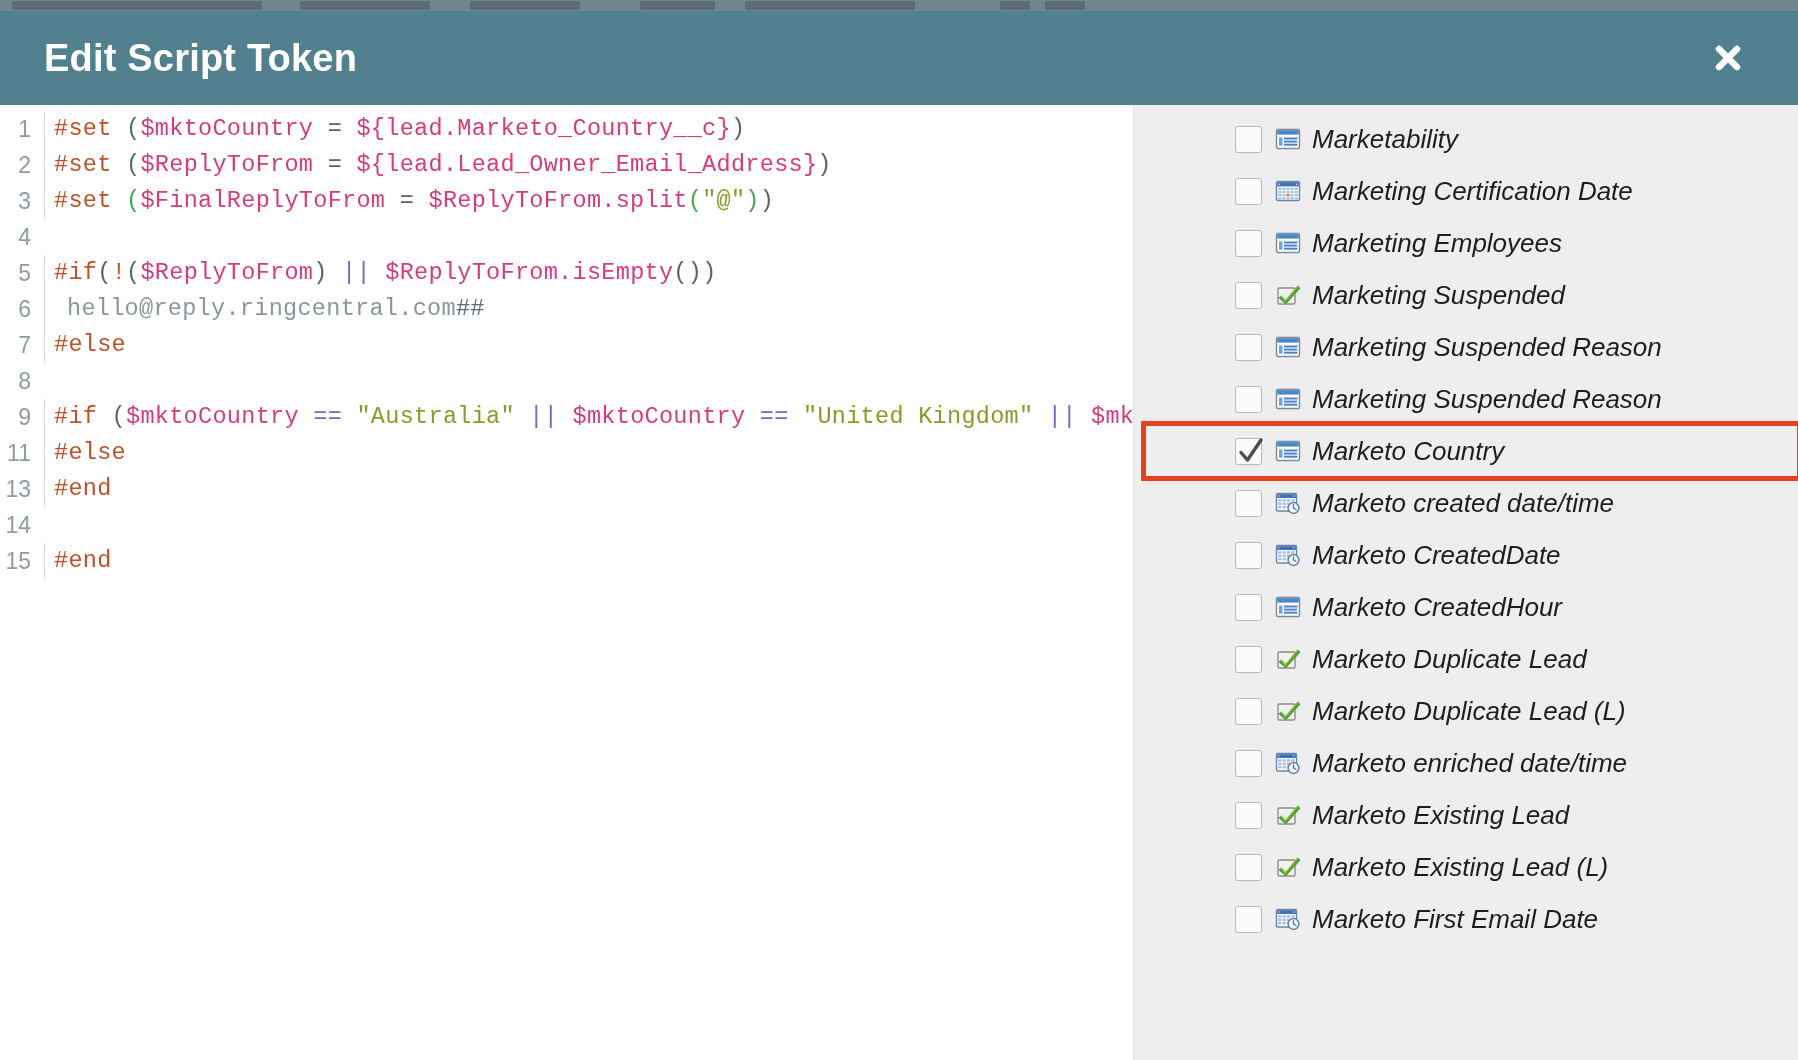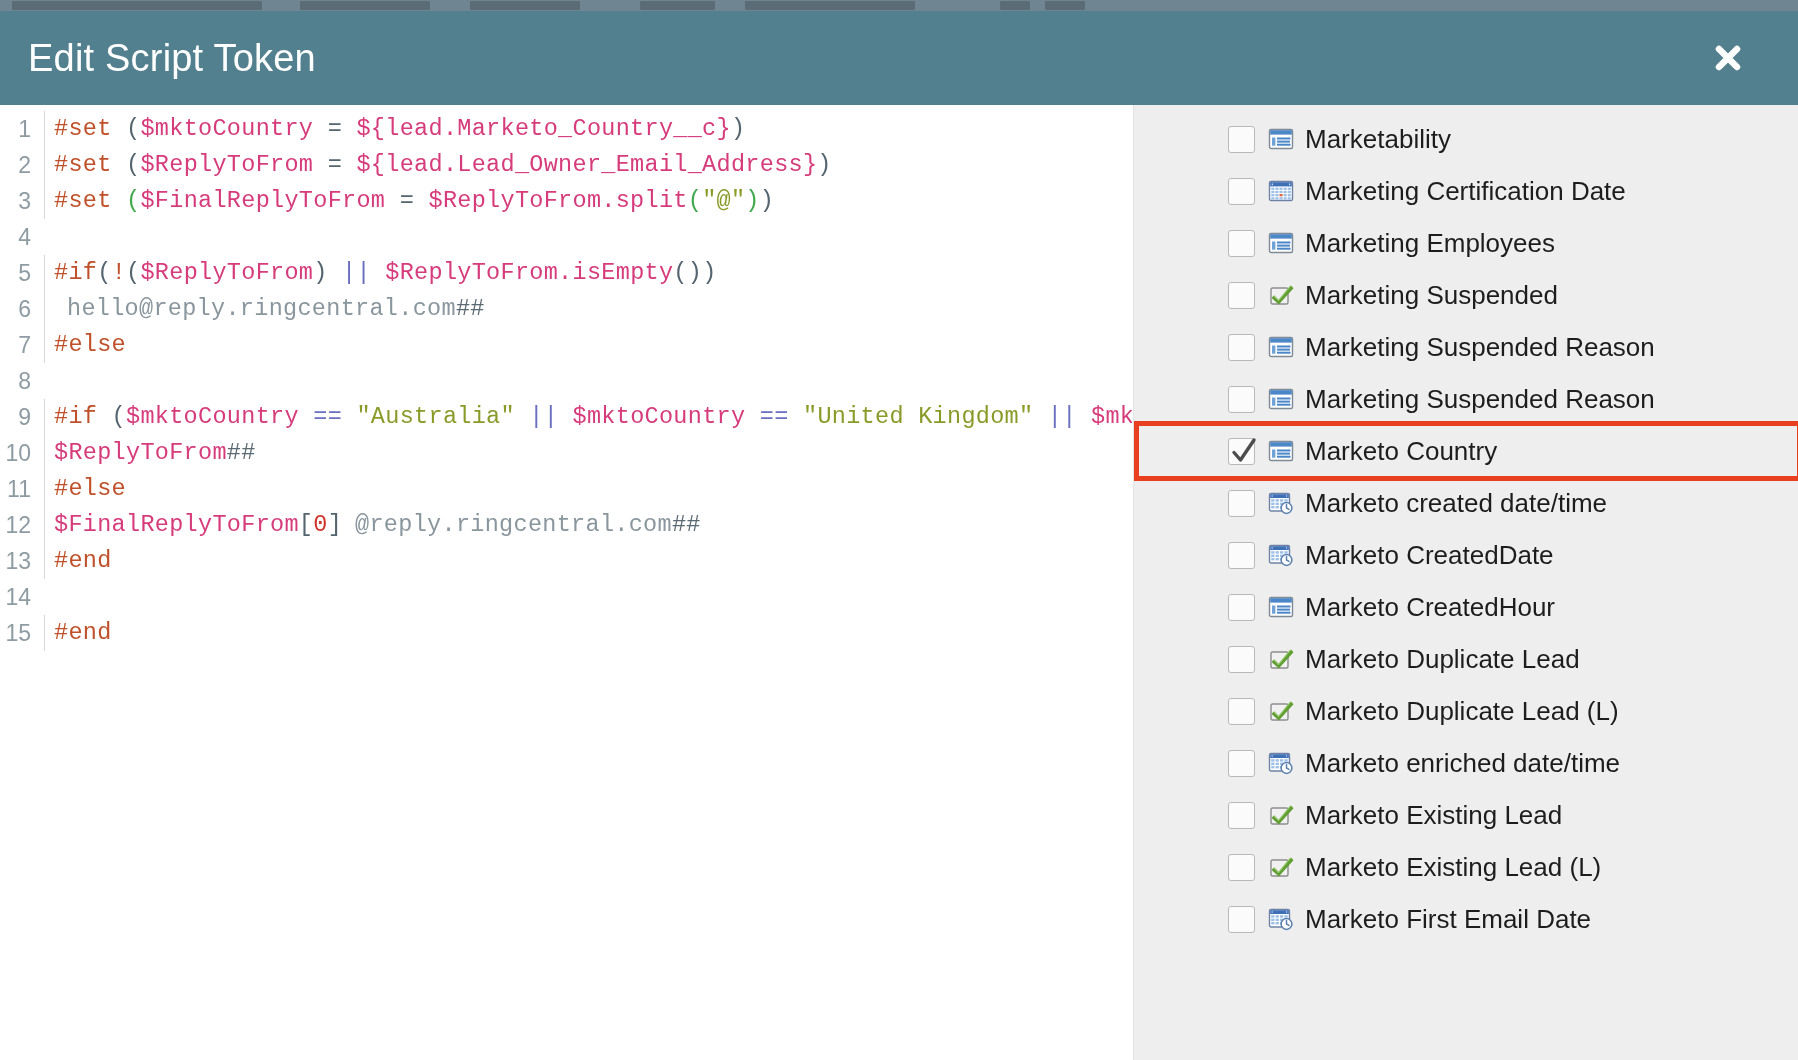--- a/index.html
+++ b/index.html
@@ -40,26 +40,26 @@
   
   .modal-header {
     position: absolute;
     top: 11px; left: 0;
     width: 1798px;
     height: 94px;
     background: #52808f;
   }
   .modal-title {
     position: absolute;
-    left: 28px;
+    left: 44px;
     top: 50%;
     transform: translateY(-50%);
     color: #ffffff;
     font-size: 38px;
-    font-weight: 400;
+    font-weight: 700;
     letter-spacing: .2px;
     white-space: nowrap;
   }
   .modal-close {
     position: absolute;
     right: 48px;
     top: 50%;
     transform: translateY(-50%);
     width: 44px; height: 44px;
     cursor: pointer;
@@ -143,22 +143,23 @@
     top: 0;
     left: 1133px;
     width: 665px;
     height: 955px;
     background: #eeeeee;
     overflow: hidden;
     border-left: 1px solid #e3e3e3;
   }
   .token-list {
     position: relative;
-    padding: 8px 0 0 4px;
+    padding: 8px 0 0 11px;
     list-style: none;
+    font-style: italic;
   }
   .token-item {
     position: relative;
     display: flex;
     align-items: center;
     height: 52px;
     padding-left: 90px;
     cursor: pointer;
     white-space: nowrap;
   }
@@ -221,23 +222,21 @@
       <div class="editor-inner" id="editor-lines">
           <div class="code-line"><div class="gutter">1</div><div class="code-text"><span class="tok-dir">#set </span><span class="tok-punct">(</span><span class="tok-var">$mktoCountry</span><span class="tok-punct"> = </span><span class="tok-var">${lead.Marketo_Country__c}</span><span class="tok-punct">)</span></div></div>
           <div class="code-line"><div class="gutter">2</div><div class="code-text"><span class="tok-dir">#set </span><span class="tok-punct">(</span><span class="tok-var">$ReplyToFrom</span><span class="tok-punct"> = </span><span class="tok-var">${lead.Lead_Owner_Email_Address}</span><span class="tok-punct">)</span></div></div>
           <div class="code-line"><div class="gutter">3</div><div class="code-text"><span class="tok-dir">#set </span><span class="tok-fn">(</span><span class="tok-var">$FinalReplyToFrom</span><span class="tok-punct"> = </span><span class="tok-var">$ReplyToFrom.split</span><span class="tok-fn">(</span><span class="tok-str">"@"</span><span class="tok-fn">)</span><span class="tok-punct">)</span></div></div>
           <div class="code-line"><div class="gutter">4</div><div class="code-text"></div></div>
           <div class="code-line"><div class="gutter">5</div><div class="code-text"><span class="tok-dir">#if</span><span class="tok-punct">(</span><span class="tok-dir">!</span><span class="tok-punct">(</span><span class="tok-var">$ReplyToFrom</span><span class="tok-punct">)</span><span class="tok-punct"> </span><span class="tok-op">||</span><span class="tok-punct"> </span><span class="tok-var">$ReplyToFrom.isEmpty</span><span class="tok-punct">())</span></div></div>
           <div class="code-line"><div class="gutter">6</div><div class="code-text"><span class="tok-plain">hello@reply.ringcentral.com</span><span class="tok-cmt">##</span></div></div>
           <div class="code-line"><div class="gutter">7</div><div class="code-text"><span class="tok-dir">#else</span></div></div>
           <div class="code-line"><div class="gutter">8</div><div class="code-text"></div></div>
           <div class="code-line"><div class="gutter">9</div><div class="code-text"><span class="tok-dir">#if </span><span class="tok-punct">(</span><span class="tok-var">$mktoCountry</span><span class="tok-punct"> </span><span class="tok-op">==</span><span class="tok-punct"> </span><span class="tok-str">"Australia"</span><span class="tok-punct"> </span><span class="tok-op">||</span><span class="tok-punct"> </span><span class="tok-var">$mktoCountry</span><span class="tok-punct"> </span><span class="tok-op">==</span><span class="tok-punct"> </span><span class="tok-str">"United Kingdom"</span><span class="tok-punct"> </span><span class="tok-op">||</span><span class="tok-punct"> </span><span class="tok-var">$mktoCountry</span></div></div>
-          <div class="code-line"><div class="gutter">10</div><div class="code-text"><span class="tok-var">$ReplyToFrom</span><span class="tok-cmt">##</span></div></div>
           <div class="code-line"><div class="gutter">11</div><div class="code-text"><span class="tok-dir">#else</span></div></div>
-          <div class="code-line"><div class="gutter">12</div><div class="code-text"><span class="tok-var">$FinalReplyToFrom</span><span class="tok-punct">[</span><span class="tok-num">0</span><span class="tok-punct">]</span><span class="tok-plain">@reply.ringcentral.com</span><span class="tok-cmt">##</span></div></div>
           <div class="code-line"><div class="gutter">13</div><div class="code-text"><span class="tok-dir">#end</span></div></div>
           <div class="code-line"><div class="gutter">14</div><div class="code-text"></div></div>
           <div class="code-line"><div class="gutter">15</div><div class="code-text"><span class="tok-dir">#end</span></div></div>
         </div>
     </div>
 
     <div class="token-panel">
       <ul class="token-list" id="token-list">
           <li class="token-item">
             <span class="tk-check"></span>

